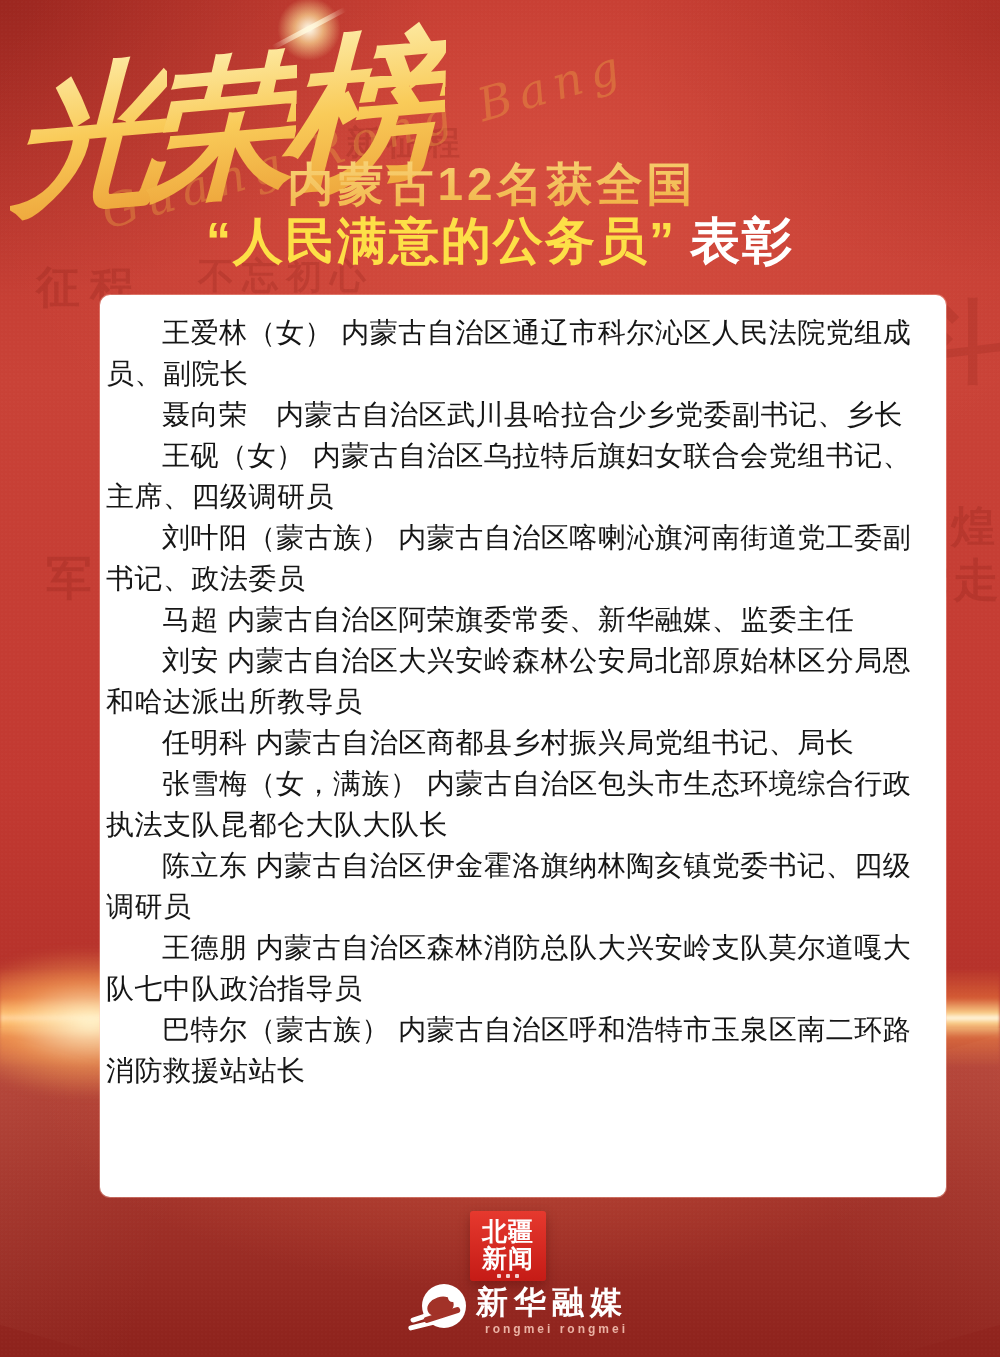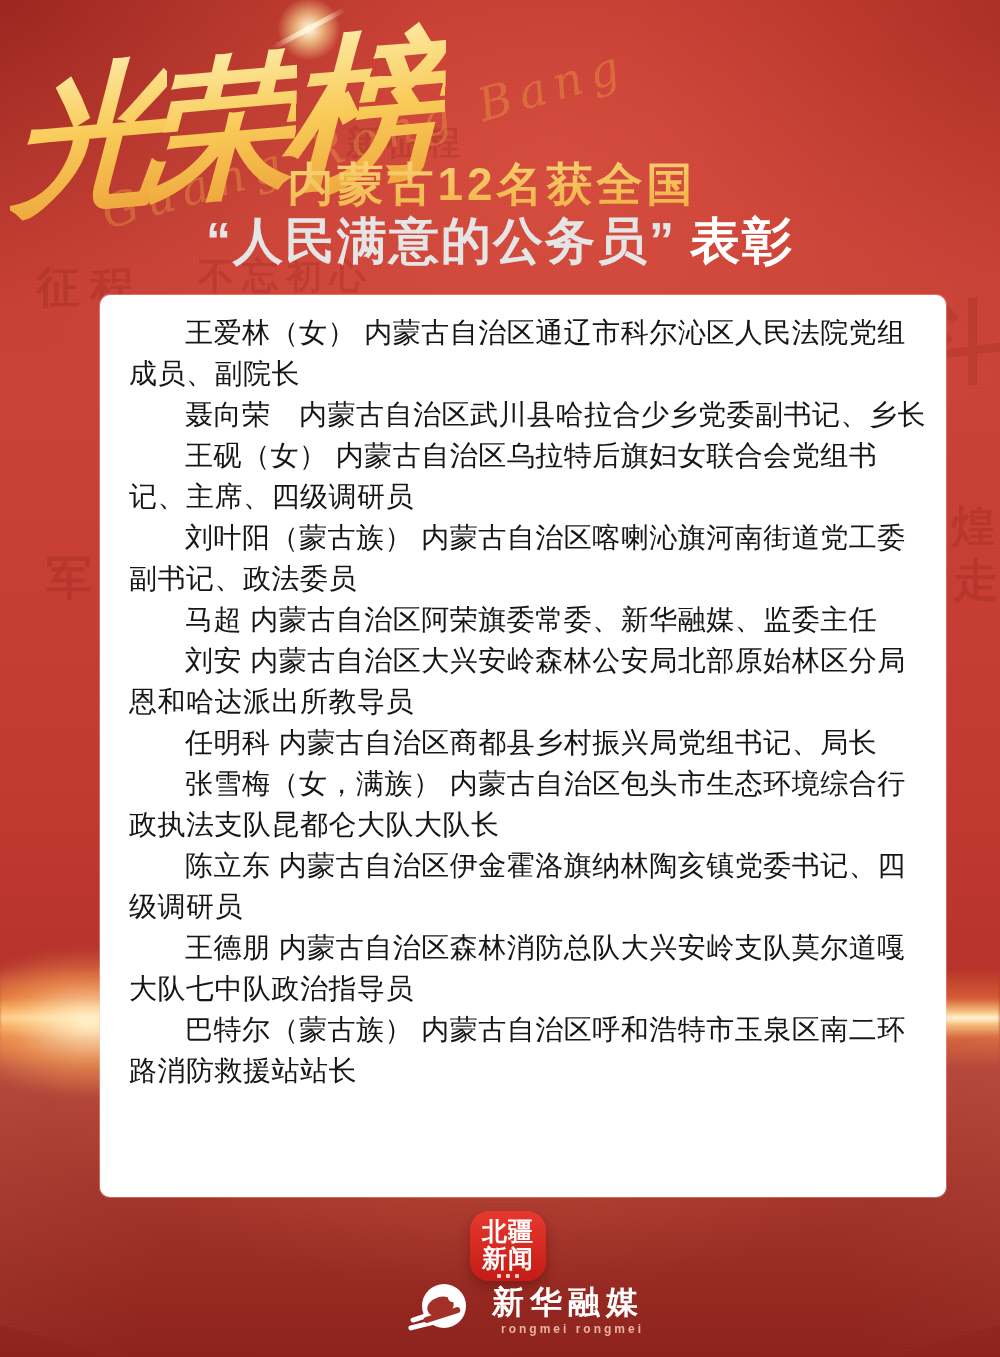--- a/index.html
+++ b/index.html
@@ -71,40 +71,40 @@
     background:linear-gradient(90deg, transparent, #fff8dc, transparent);
     transform:rotate(-28deg);}
   
   .sub1{position:absolute; left:212px; top:154px; width:560px; text-align:center; z-index:3;
     font-size:46px; font-weight:bold; letter-spacing:4px;
     color:#f3bd52;
     background:linear-gradient(178deg,#f9d87e,#efab3c);
     -webkit-background-clip:text; background-clip:text; -webkit-text-fill-color:transparent;}
   .sub2{position:absolute; left:120px; top:208px; width:760px; text-align:center; z-index:3;
     font-size:50px; font-weight:bold; letter-spacing:2px; white-space:nowrap;}
-  .sub2 .quote{color:#e5e5e5;}
+  .sub2 .quote{color:#fde047;}
   .sub2 .suffix{color:#ffffff; margin-left:14px;}
   
   .card{position:absolute; left:100px; top:295px; width:846px; height:902px; z-index:5;
     background:#ffffff; border-radius:10px; box-sizing:border-box;
-    padding:17px 15px 10px 29px; overflow:hidden;
+    padding:17px 15px 10px 6px; overflow:hidden;
     box-shadow:0 0 0 1px rgba(255,200,185,.35);}
   .card p{margin:0; font-size:28px; line-height:41px; color:#161616;
     text-indent:2em; letter-spacing:.5px; font-weight:500;}
   
   .badge{position:absolute; left:470px; top:1211px; width:76px; height:70px; z-index:6;
-    border-radius:19px; text-align:center; color:#fff; font-weight:bold;
+    border-radius:3px; text-align:center; color:#fff; font-weight:bold;
     background:linear-gradient(180deg,#e6392e 0%,#c51b16 100%);
     box-shadow:0 5px 12px rgba(70,0,0,.35);}
   .badge .bl{font-size:25px; line-height:27px; letter-spacing:1px;}
   .badge .bl1{padding-top:7px;}
   .badge .dots{margin-top:2px; display:flex; justify-content:center; gap:5px;}
   .badge .dots i{width:4px; height:4px; background:#fff; opacity:.8; border-radius:1px;}
   .brand{position:absolute; left:422px; top:1284px; height:50px; z-index:6;
-    display:flex; align-items:flex-start;gap:16px;}
+    display:flex; align-items:flex-start;}
   .brand-icon{position:relative; width:44px; height:44px; margin-right:10px;}
   .bi-disc{position:absolute; left:0; top:0; width:44px; height:44px; border-radius:50%; background:#fff;}
   .bi-face{position:absolute; left:5px; top:13px; width:27px; height:19px; border-radius:50%;
     background:#a23228; transform:rotate(-18deg);}
   .bi-bar{position:absolute; left:1px; top:28px; width:38px; height:6px; border-radius:3px;
     background:#a23228; transform:rotate(-18deg);}
   .bi-head{position:absolute; left:26px; top:9px; width:9px; height:9px; border-radius:50%; background:#fff;}
   .bi-wing1{position:absolute; left:-12px; top:30px; width:28px; height:5px; border-radius:3px;
     background:#fff; transform:rotate(-18deg);}
   .bi-wing2{position:absolute; left:-14px; top:38px; width:33px; height:5px; border-radius:3px;

